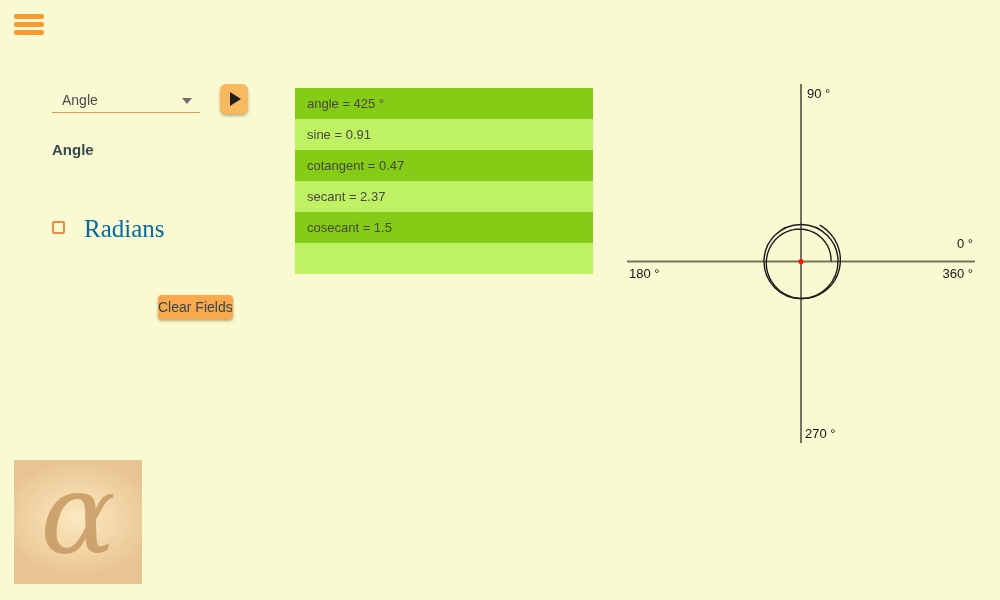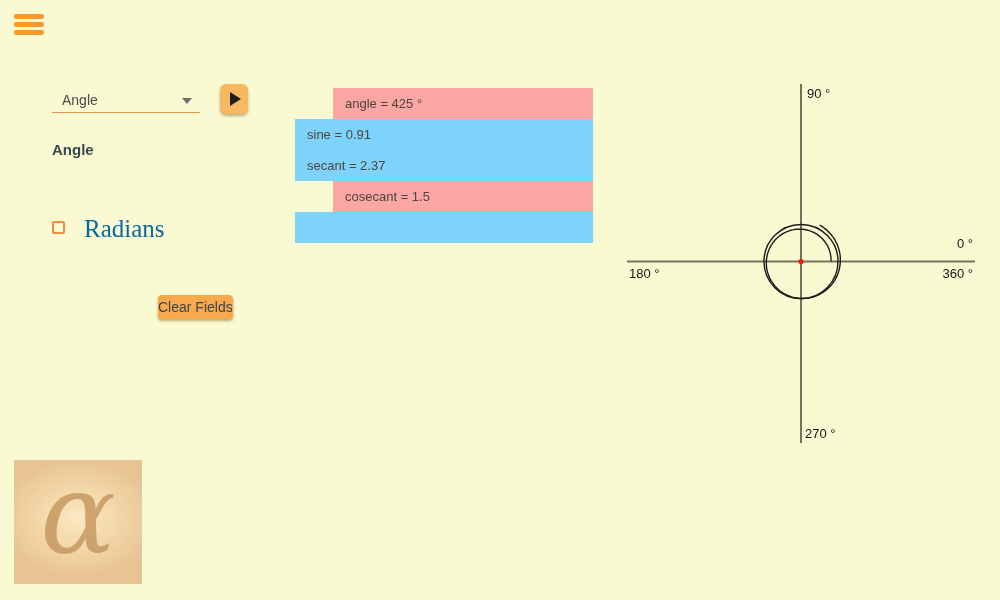--- a/index.html
+++ b/index.html
@@ -44,22 +44,22 @@
 
   
   .clear-btn { position:absolute; left:158px; top:295px; height:24px; padding:0 0;
                background:#F9A84B; color:#37474F; border:none; border-radius:4px;
                font-family:"Liberation Sans",sans-serif; font-size:14px; cursor:pointer;
                box-shadow:0 2px 3px rgba(120,90,30,.5); }
 
   
   .results { position:absolute; left:295px; top:88px; width:298px; }
   .row { height:31px; line-height:31px; padding-left:12px; font-size:13px; color:#4B463C; }
-  .row.hi  { background:#fca5a5;margin-left:38px; }
-  .row.alt { background:#7dd3fc; }
+  .row.hi  { background:#84cc16; }
+  .row.alt { background:#bef264; }
 
   
   .graph { position:absolute; left:600px; top:70px; }
   .graph text { font-family:"Liberation Sans",sans-serif; font-size:13px; fill:#141414; }
 
   
   .logo { position:absolute; left:14px; top:460px; width:128px; height:124px;
           background:radial-gradient(ellipse 62% 48% at 50% 47%, #FBE8C2 0%, #F3D8A9 48%, #E8C394 100%);
           overflow:hidden; }
   .logo .glyph { position:absolute; left:50%; top:50%; transform:translate(-50%,-56%);
@@ -91,20 +91,21 @@
   <div class="radians-row">
     <span class="checkbox"></span>
     <span class="radians-label">Radians</span>
   </div>
 
   <button class="clear-btn">Clear Fields</button>
 
   <div class="results" id="results">
       <div class="row hi">angle = 425 °</div>
       <div class="row alt">sine = 0.91</div>
+      <div class="row hi">cotangent = 0.47</div>
       <div class="row alt">secant = 2.37</div>
       <div class="row hi">cosecant = 1.5</div>
       <div class="row alt"></div>
     </div>
 
   <svg class="graph" width="400" height="390" viewBox="0 0 400 390">
     <line x1="201" y1="14" x2="201" y2="373" stroke="#72725E" stroke-width="2"></line>
     <line x1="27" y1="191.5" x2="375" y2="191.5" stroke="#72725E" stroke-width="2"></line>
     <circle cx="201" cy="191.5" r="37" fill="none" stroke="#1C1C1C" stroke-width="1.4"></circle>
     <path id="spiral" fill="none" stroke="#1C1C1C" stroke-width="1.4" d="M231.0 191.5L231.0 189.9L231.0 188.3L230.9 186.8L230.6 185.2L230.4 183.6L230.0 182.1L229.5 180.6L229.0 179.0L228.4 177.6L227.7 176.1L226.9 174.7L226.0 173.3L225.1 172.0L224.1 170.7L223.0 169.5L221.9 168.3L220.7 167.2L219.5 166.1L218.1 165.1L216.8 164.2L215.4 163.3L213.9 162.5L212.4 161.8L210.8 161.2L209.3 160.6L207.7 160.2L206.0 159.8L204.4 159.5L202.7 159.3L201.0 159.2L199.3 159.1L197.6 159.2L195.9 159.3L194.2 159.6L192.5 159.9L190.9 160.3L189.2 160.8L187.6 161.4L186.0 162.1L184.4 162.8L182.9 163.7L181.4 164.6L180.0 165.6L178.6 166.7L177.3 167.8L176.1 169.0L174.8 170.3L173.7 171.7L172.6 173.1L171.7 174.6L170.7 176.1L169.9 177.7L169.2 179.3L168.5 180.9L167.9 182.6L167.4 184.4L167.0 186.1L166.7 187.9L166.5 189.7L166.3 191.5L166.3 193.3L166.4 195.1L166.5 197.0L166.8 198.8L167.1 200.6L167.6 202.4L168.1 204.1L168.8 205.8L169.5 207.6L170.3 209.2L171.2 210.8L172.2 212.4L173.3 213.9L174.4 215.4L175.7 216.8L177.0 218.2L178.4 219.5L179.8 220.7L181.3 221.8L182.9 222.9L184.5 223.8L186.2 224.7L187.9 225.5L189.7 226.2L191.5 226.9L193.4 227.4L195.3 227.8L197.1 228.1L199.1 228.4L201.0 228.5L202.9 228.5L204.9 228.4L206.8 228.3L208.8 228.0L210.7 227.6L212.6 227.1L214.5 226.5L216.3 225.9L218.1 225.1L219.9 224.2L221.6 223.2L223.3 222.2L224.9 221.0L226.5 219.8L228.0 218.5L229.4 217.1L230.8 215.6L232.1 214.1L233.3 212.4L234.4 210.8L235.4 209.0L236.4 207.2L237.2 205.4L238.0 203.5L238.6 201.6L239.2 199.6L239.6 197.6L239.9 195.6L240.2 193.6L240.3 191.5L240.3 189.4L240.3 187.4L240.1 185.3L239.8 183.3L239.4 181.2L238.8 179.2L238.2 177.2L237.5 175.3L236.7 173.3L235.7 171.5L234.7 169.6L233.6 167.8L232.3 166.1L231.0 164.5L229.6 162.9L228.1 161.4L226.6 159.9L224.9 158.6L223.2 157.3L221.4 156.1L219.6 155.0"></path>

